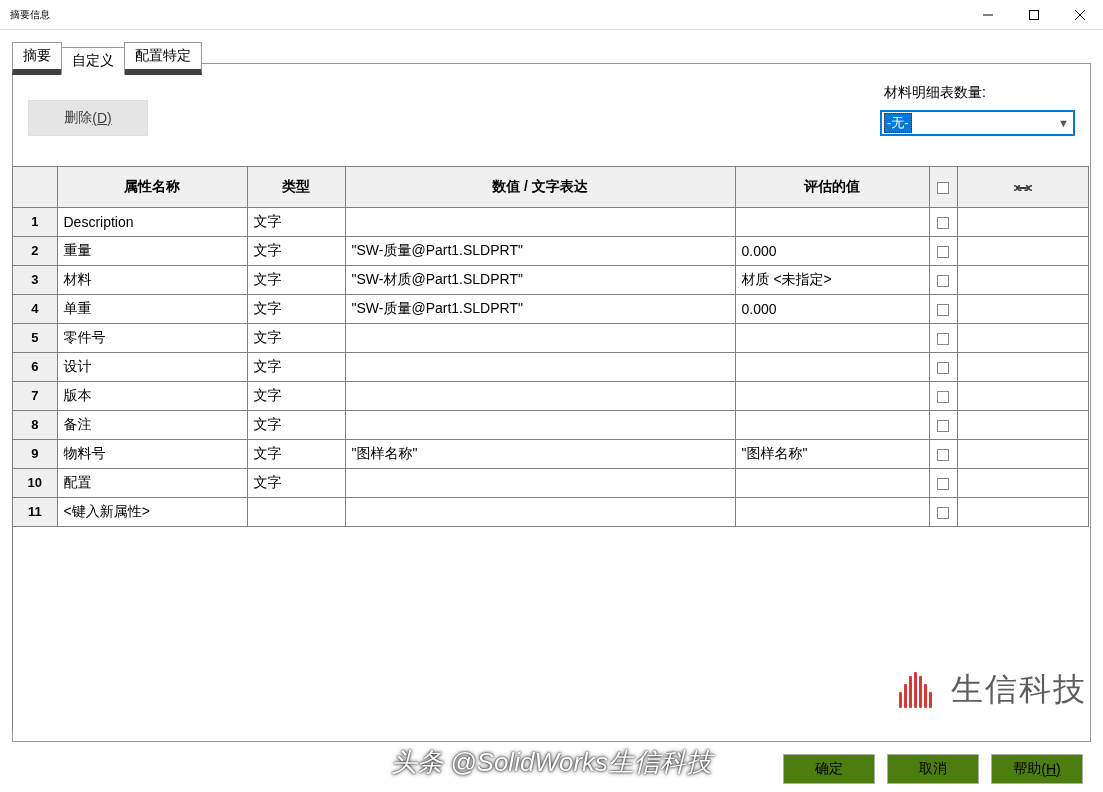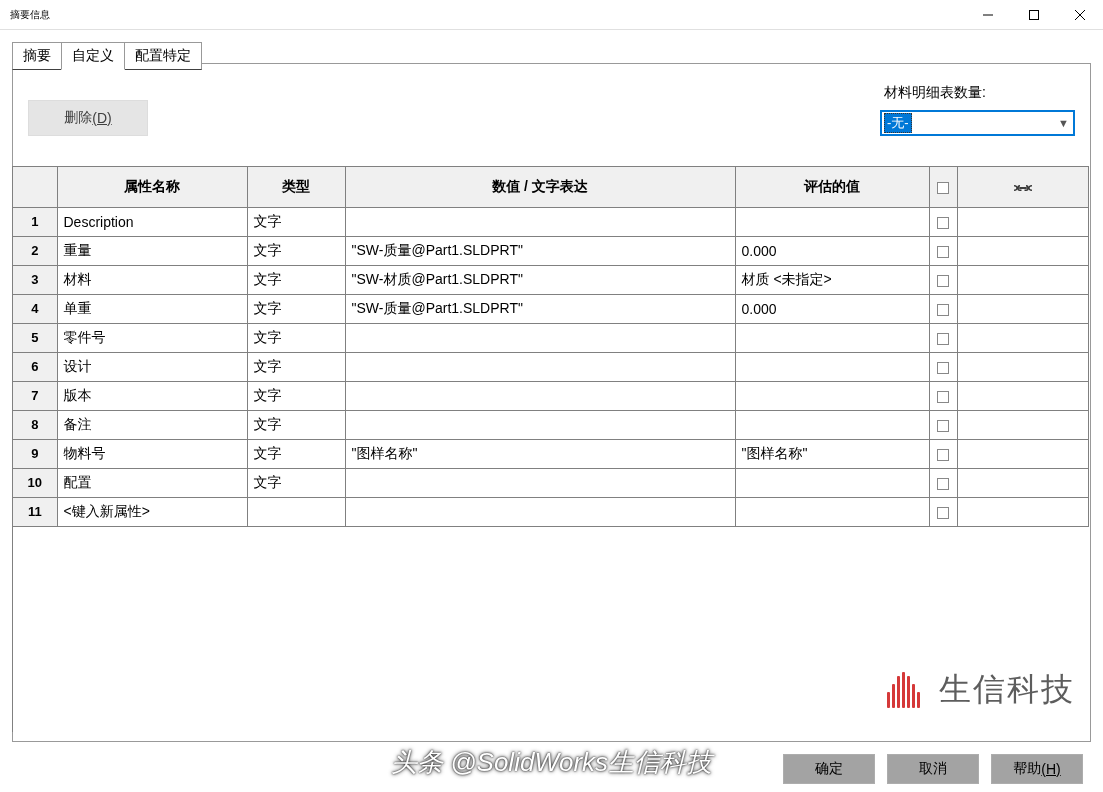--- a/index.html
+++ b/index.html
@@ -41,21 +41,21 @@
     .tab {
       padding: 4px 10px;
       border: 1px solid #999;
       border-bottom: none;
       background: #fff;
       margin-right: -1px;
       font-size: 14px;
       position: relative;
       z-index: 1;
     }
-    .tab.inactive { background: #fff; border-bottom: 1px solid #404040; }
+    .tab.inactive { background: #fff; border-bottom: 6px solid #404040; }
     .tab.active {
       background: #fff;
       border-bottom: 1px solid #fff;
       z-index: 3;
     }
     .tab-content-border {
       position: absolute;
       left: 12px;
       right: 12px;
       top: 63px;
@@ -170,32 +170,32 @@
     .bottom-row {
       position: absolute;
       bottom: 8px;
       right: 20px;
       display: flex;
       gap: 12px;
     }
     .bottom-btn {
       width: 92px;
       height: 30px;
-      background: #a3a3a3;
+      background: #4d7c0f;
       border: 1px solid #adadad;
       display: flex;
       align-items: center;
       justify-content: center;
       font-size: 14px;
     }
     .bottom-btn .underline { text-decoration: underline; }
     
     .watermark1 {
       position: absolute;
-      right: 28px;
+      right: 16px;
       bottom: 80px;
       display: flex;
       align-items: center;
       gap: 16px;
       opacity: 0.95;
     }
     .watermark1 .logo {
       width: 36px; height: 36px;
       display:flex; align-items:flex-end; gap:2px;
     }

